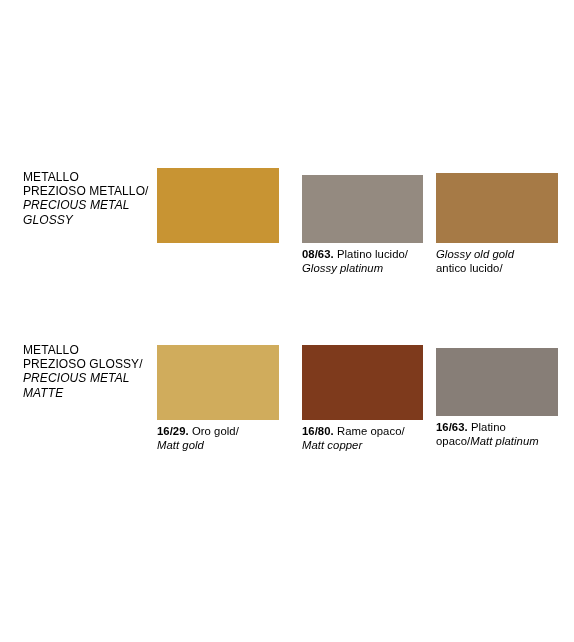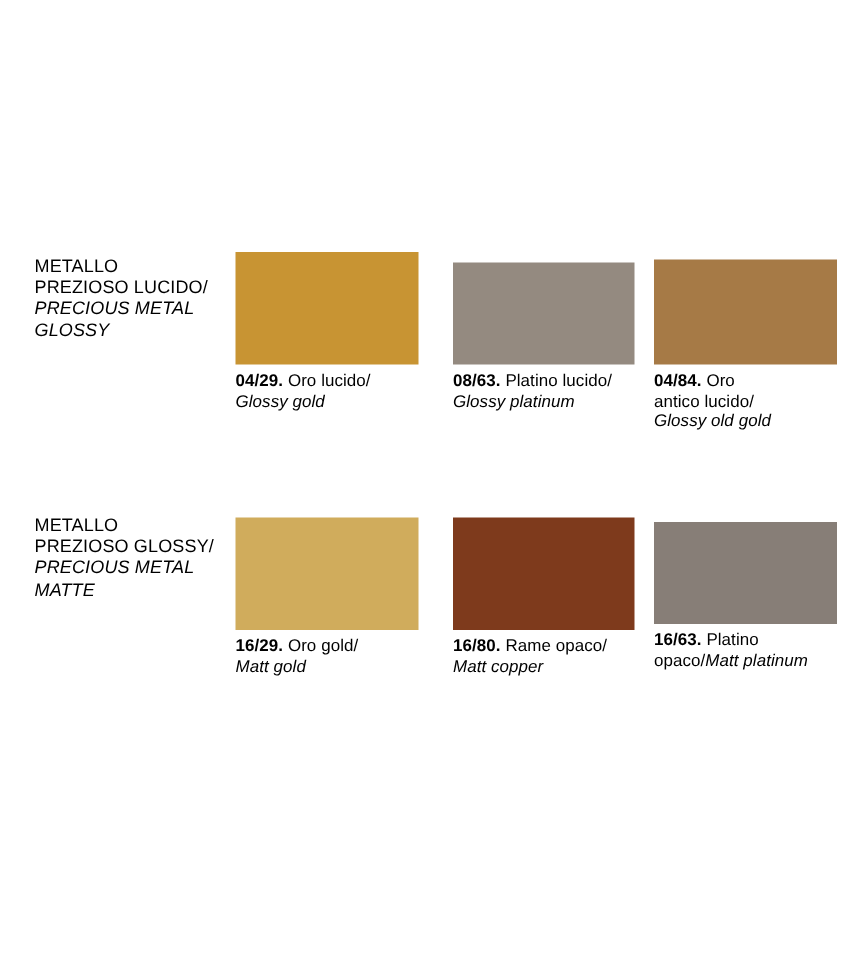--- a/index.html
+++ b/index.html
@@ -93,50 +93,45 @@
 </style>
 </head>
 <body>
 
 <div class="page">
 
   <div class="group group-row1">
 
     <div class="group-heading">
       <span class="line">METALLO</span>
-      <span class="line">PREZIOSO LUCIDO/</span>
+      <span class="line">PREZIOSO METALLO/</span>
       <span class="line it">PRECIOUS METAL</span>
       <span class="line it">GLOSSY</span>
     </div>
 
     <div class="swatch-col swatch-col-0">
       <div class="chip-spacer-0"></div>
       <div class="chip chip-tall" style="background:#C89433"></div>
-      <div class="caption">
-        <span class="cap-line"><span class="code">04/29.</span> <span>Oro lucido/</span></span>
-        <span class="cap-line it">Glossy gold</span>
-      </div>
     </div>
 
     <div class="swatch-col swatch-col-1">
       <div class="chip-spacer-7"></div>
       <div class="chip chip-short" style="background:#948A80"></div>
       <div class="caption">
         <span class="cap-line"><span class="code">08/63.</span> <span>Platino lucido/</span></span>
         <span class="cap-line it">Glossy platinum</span>
       </div>
     </div>
 
     <div class="swatch-col swatch-col-2">
       <div class="chip-spacer-5"></div>
       <div class="chip chip-mid" style="background:#A67A46"></div>
       <div class="caption">
-        <span class="cap-line"><span class="code">04/84.</span> <span>Oro</span></span>
+        <span class="cap-line it">Glossy old gold</span>
         <span class="cap-line">antico lucido/</span>
-        <span class="cap-line it">Glossy old gold</span>
       </div>
     </div>
 
   </div>
 
   <div class="group group-row2">
 
     <div class="group-heading">
       <span class="line">METALLO</span>
       <span class="line">PREZIOSO GLOSSY/</span>

